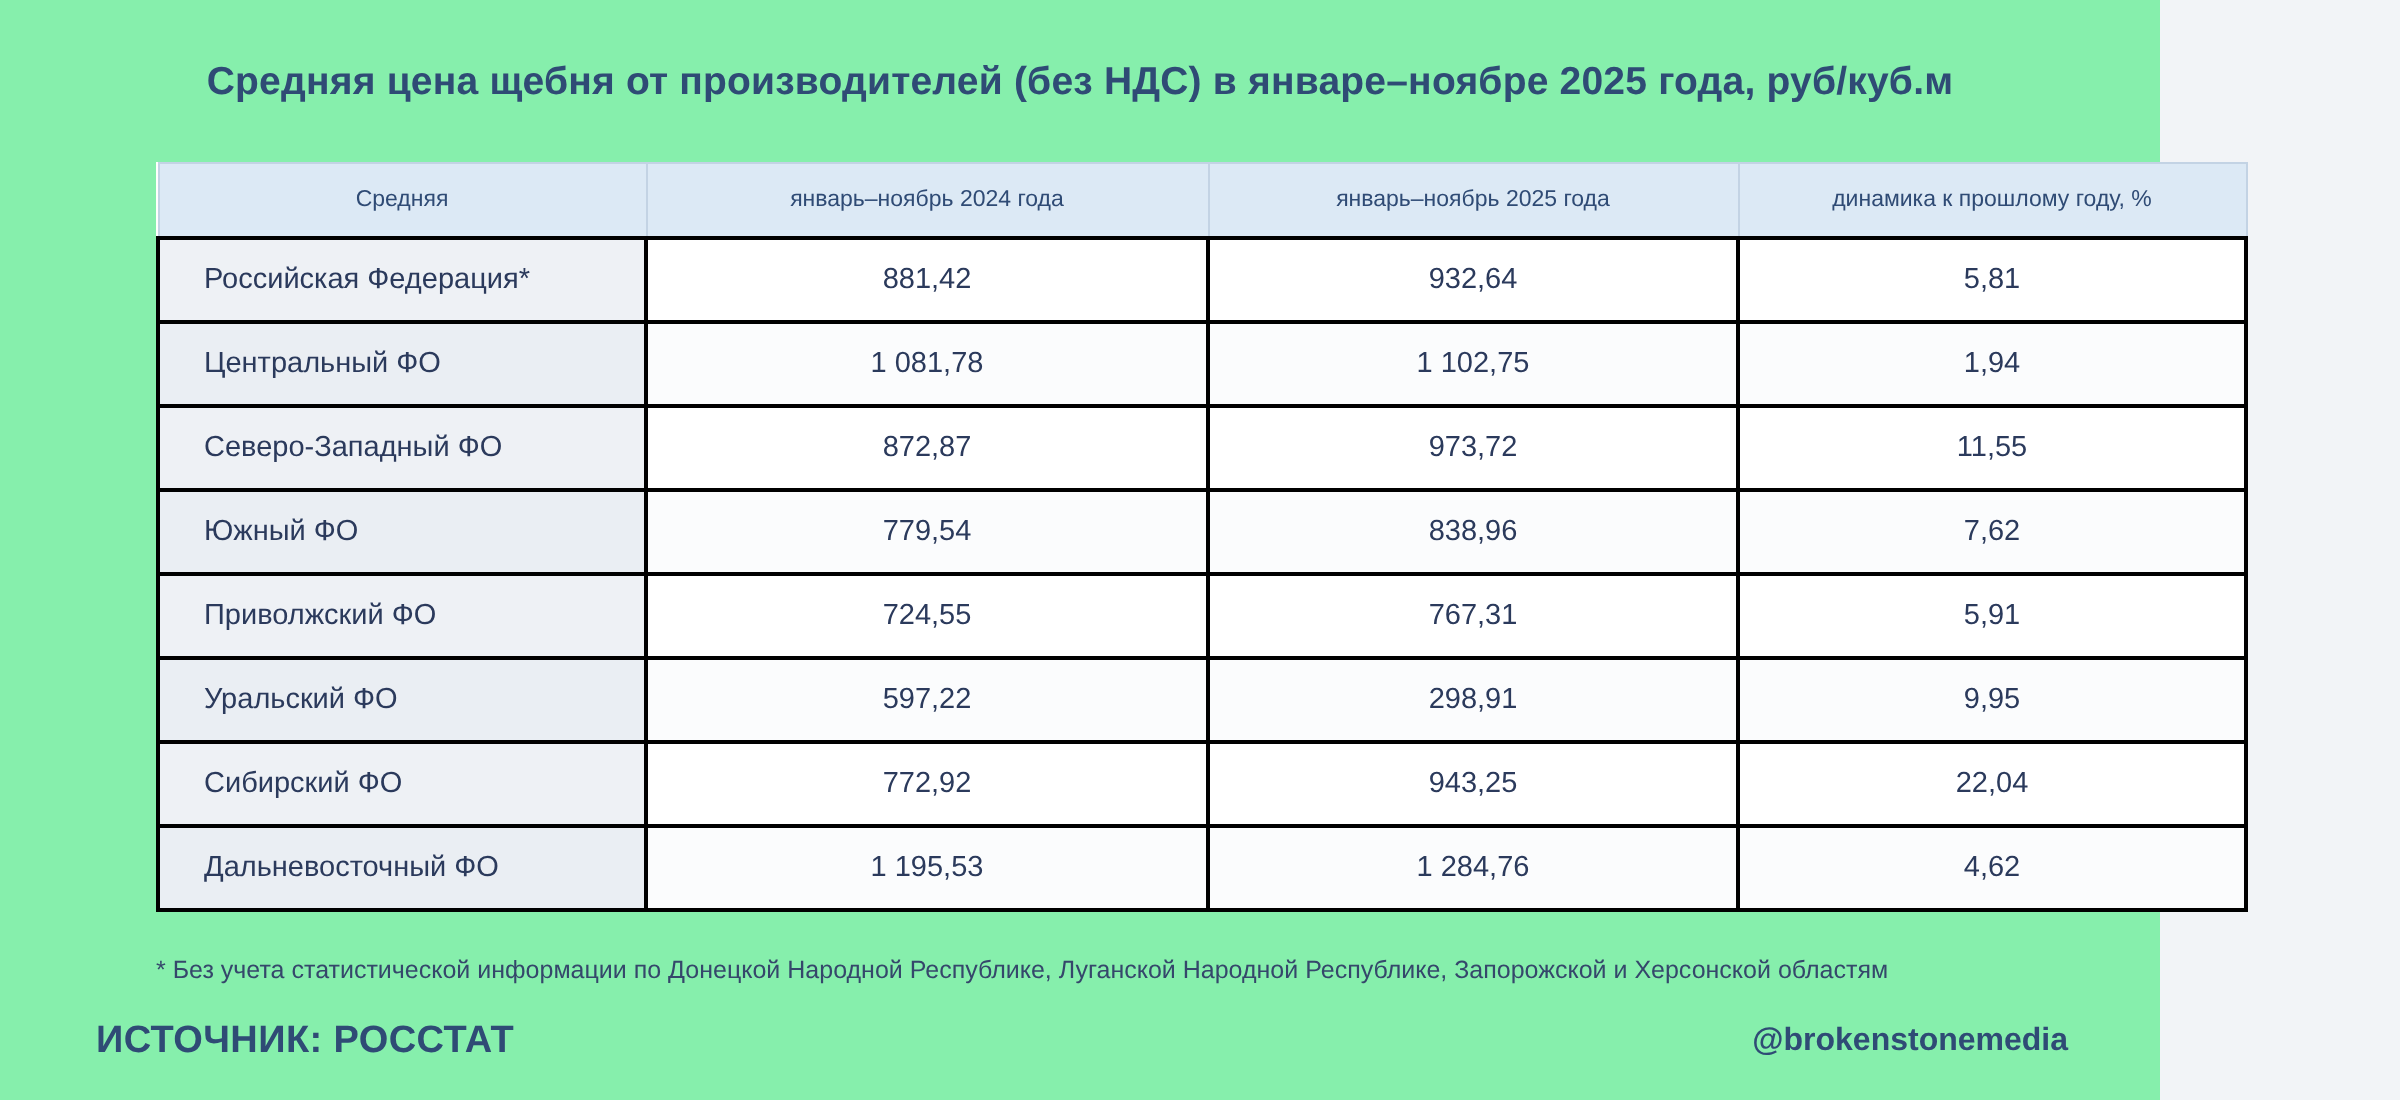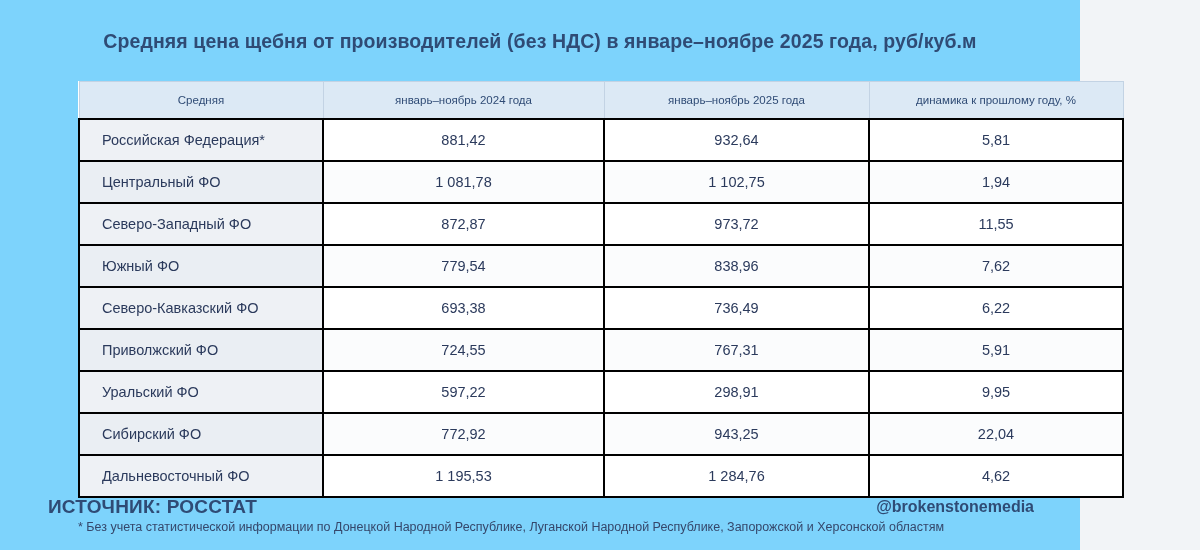--- a/index.html
+++ b/index.html
@@ -12,21 +12,21 @@
     background: #f2f4f7;
     font-family: "Liberation Sans", sans-serif;
     color: #2b3a5c;
     overflow: hidden;
   }
   .page {
     width: 1080px;
     height: 550px;
     box-sizing: border-box;
     position: relative;
-    background: #7dd3fc;
+    background: #86efac;
   }
   .title {
     text-align: center;
     font-size: 19.5px;
     font-weight: bold;
     color: #2f4b75;
     padding-top: 30px;
     letter-spacing: 0.1px;
   }
   .table-wrap {
@@ -74,21 +74,21 @@
   col.c-dyn { width: 254px; }
   .footnote {
     margin: 22px 78px 0 78px;
     font-size: 12.5px;
     color: #35476b;
   }
   .bottom {
     position: absolute;
     left: 0;
     right: 0;
-    bottom: 32px;
+    bottom: 18px;
     display: flex;
     justify-content: space-between;
     align-items: center;
     padding: 0 46px 0 48px;
     box-sizing: border-box;
   }
   .source {
     font-size: 19px;
     font-weight: bold;
     color: #2f4b75;
@@ -142,26 +142,20 @@
           <td>973,72</td>
           <td>11,55</td>
         </tr>
         <tr>
           <td class="region">Южный ФО</td>
           <td>779,54</td>
           <td>838,96</td>
           <td>7,62</td>
         </tr>
         <tr>
-          <td class="region">Северо-Кавказский ФО</td>
-          <td>693,38</td>
-          <td>736,49</td>
-          <td>6,22</td>
-        </tr>
-        <tr>
           <td class="region">Приволжский ФО</td>
           <td>724,55</td>
           <td>767,31</td>
           <td>5,91</td>
         </tr>
         <tr>
           <td class="region">Уральский ФО</td>
           <td>597,22</td>
           <td>298,91</td>
           <td>9,95</td>

